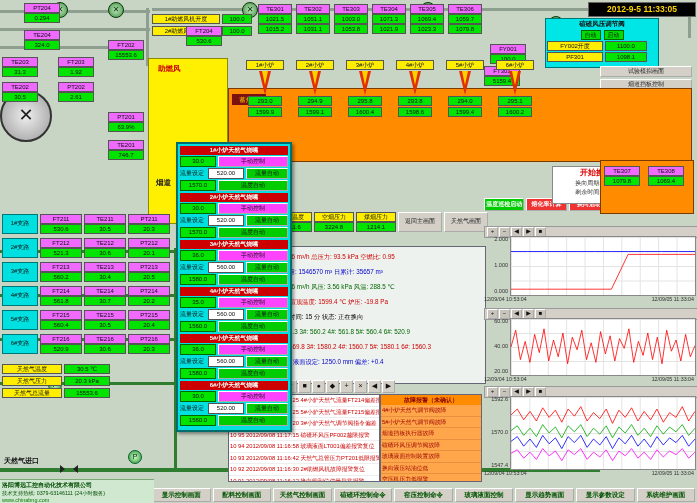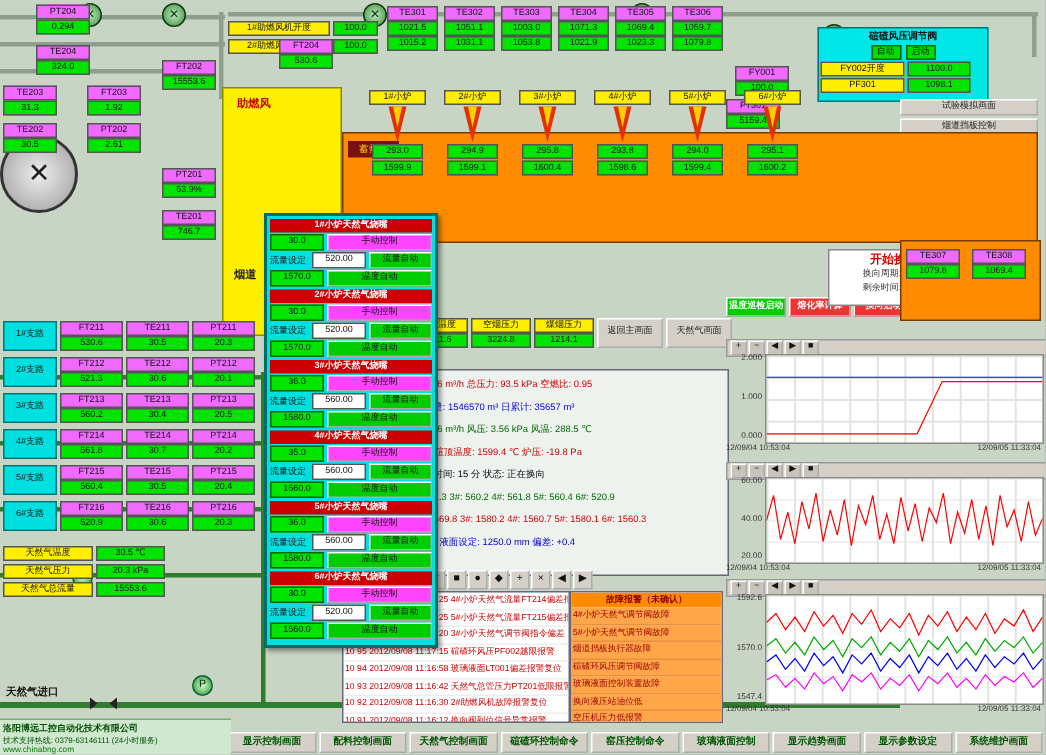--- a/index.html
+++ b/index.html
@@ -190,20 +190,21 @@
     </div>
   <div class="pair" style="left:490px;top:44px">
       <span class="tag">FY001</span>
       <span class="val">100.0</span>
     </div>
   <div class="pair" style="left:484px;top:66px">
       <span class="tag">FT301</span>
       <span class="val">5159.4</span>
     </div>
 
+  <div id="clock">2012-9-5 11:33:05</div>
 
   <div id="right-panel">
     <div class="rp-title">碹碴风压调节阀</div>
     <div class="rp-btnrow">
       <span class="grn-btn">自动</span>
       <span class="grn-btn">启动</span>
     </div>
     <div class="rp-row">
       <span class="ylab">FY002开度</span>
       <span class="val">1100.0</span>

